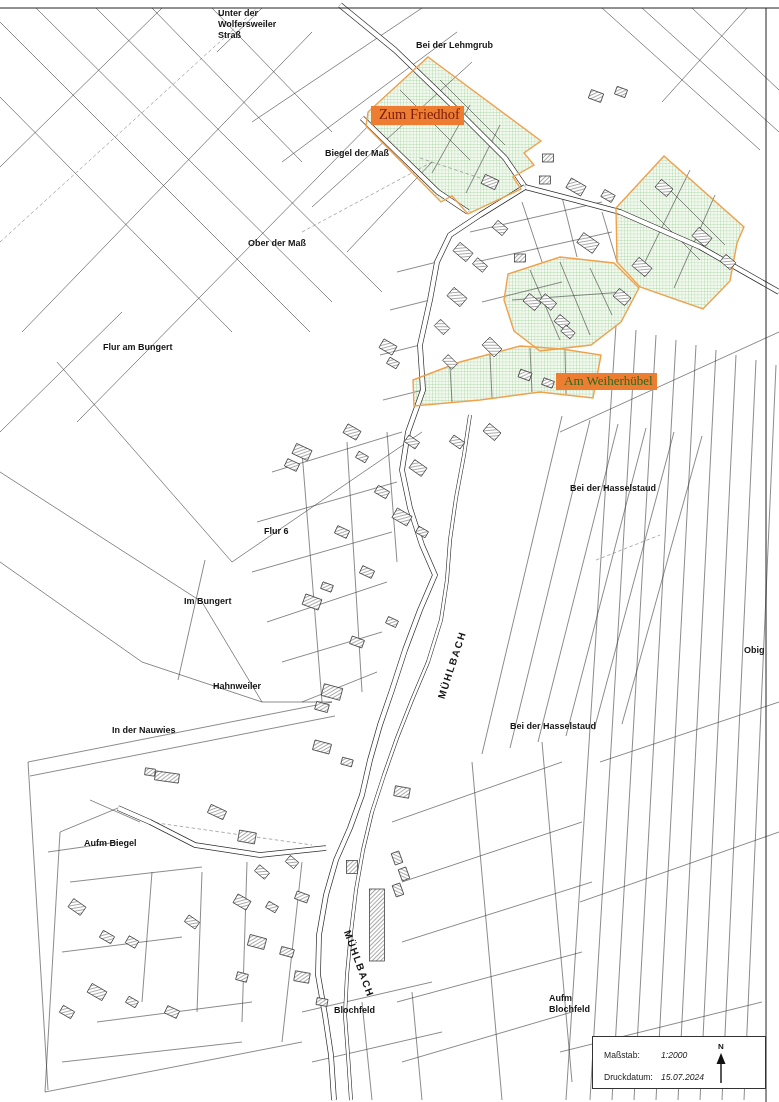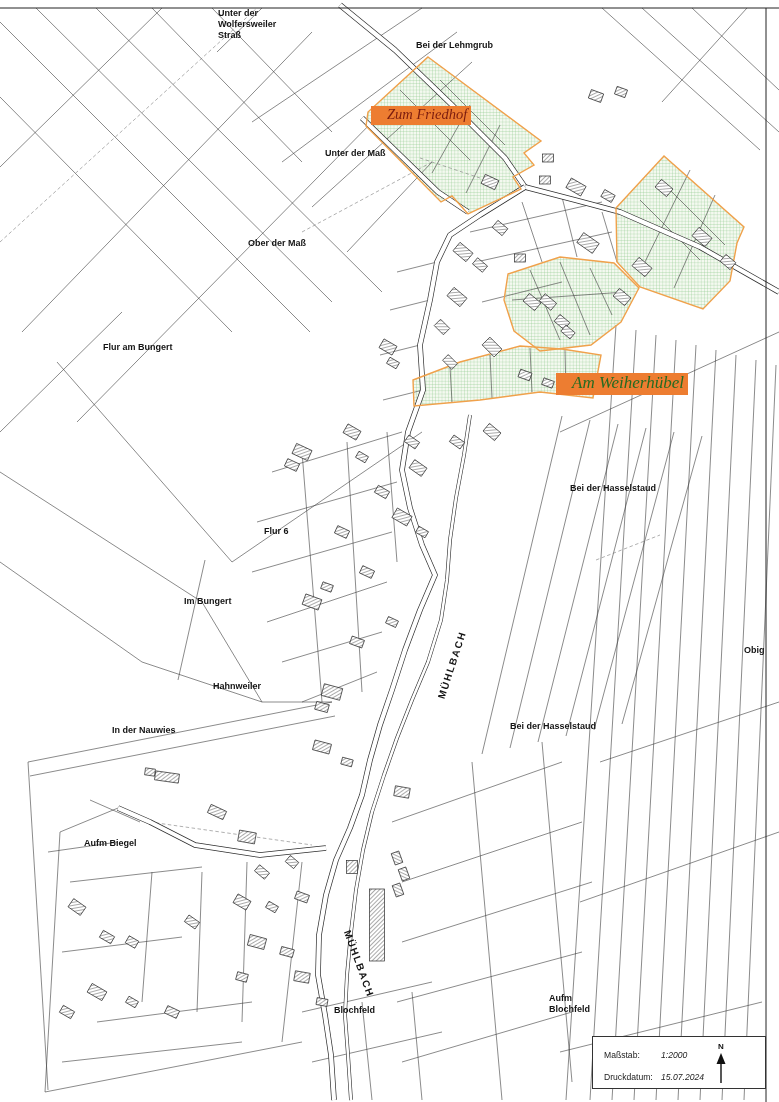--- a/index.html
+++ b/index.html
@@ -3,23 +3,23 @@
 <meta charset="utf-8">
 <style>
   html,body{margin:0;padding:0;background:#e8e8e8;}
   .page{position:relative;width:779px;height:1102px;background:var(--bg,#fff);overflow:hidden;
         font-family:"Liberation Sans",sans-serif;}
   .map-svg{position:absolute;left:0;top:0;}
   .labels-layer{position:absolute;left:0;top:0;width:779px;height:966px;pointer-events:none;}
   .lbl{position:absolute;font-size:9px;font-weight:bold;color:#141414;white-space:pre-line;line-height:11px;}
   .lbl.stream{font-size:10px;letter-spacing:1.6px;transform-origin:0 50%;white-space:nowrap;}
   .hl{position:absolute;background:var(--hl-bg,#ed7d31);font-family:"Liberation Serif",serif;
-      padding:1px 4px 2px 16px;white-space:nowrap;line-height:1.1;font-style:italic;}
+      padding:1px 4px 2px 8px;white-space:nowrap;line-height:1.1;}
   .hl-red{color:var(--hl-red,#7b1c0f);font-size:14.5px;}
-  .hl-green{color:var(--hl-green,#266b21);font-size:17px;}
+  .hl-green{color:var(--hl-green,#266b21);font-size:13px;}
   .legend{position:absolute;left:592px;top:1036px;width:172px;height:51px;background:#fff;
           border:1.3px solid #333;font-size:8.6px;color:#222;}
   .legend-row{position:absolute;left:11px;white-space:nowrap;}
   .legend-row .val{position:absolute;left:57px;font-style:italic;}
   .north{position:absolute;left:118px;top:5px;width:20px;text-align:center;font-size:8px;font-weight:bold;color:#111;}
 </style>
 </head>
 <body>
 
 <div class="page">
@@ -262,21 +262,21 @@
         <line x1="0" y1="8" x2="779" y2="8" stroke="#222" stroke-width="1"></line>
         <line x1="766" y1="8" x2="766" y2="1102" stroke="#222" stroke-width="1"></line>
       </g>
   </svg>
 
   <div class="labels-layer">
     <div class="lbl" style="left:218px;top:8px">Unter der
 Wolfersweiler
 Straß</div>
     <div class="lbl" style="left:416px;top:40px">Bei der Lehmgrub</div>
-    <div class="lbl" style="left:325px;top:148px">Unter der Maß</div>
+    <div class="lbl" style="left:325px;top:148px">Biegel der Maß</div>
     <div class="lbl" style="left:248px;top:238px">Ober der Maß</div>
     <div class="lbl" style="left:103px;top:342px">Flur am Bungert</div>
     <div class="lbl" style="left:570px;top:483px">Bei der Hasselstaud</div>
     <div class="lbl" style="left:264px;top:526px">Flur 6</div>
     <div class="lbl" style="left:184px;top:596px">Im Bungert</div>
     <div class="lbl" style="left:213px;top:681px">Hahnweiler</div>
     <div class="lbl" style="left:112px;top:725px">In der Nauwies</div>
     <div class="lbl" style="left:510px;top:721px">Bei der Hasselstaud</div>
     <div class="lbl" style="left:84px;top:838px">Aufm Biegel</div>
     <div class="lbl" style="left:334px;top:1005px">Blochfeld</div>

